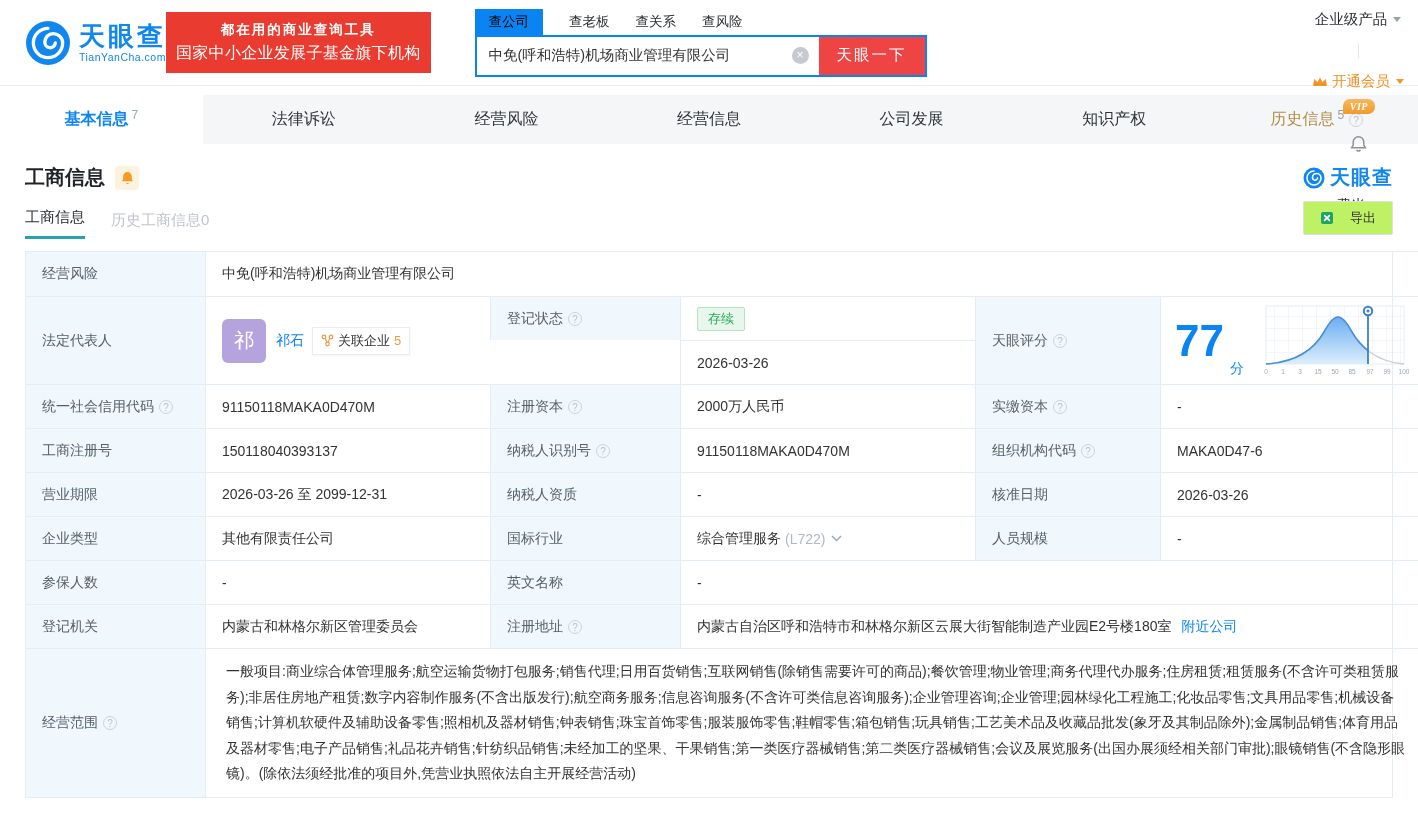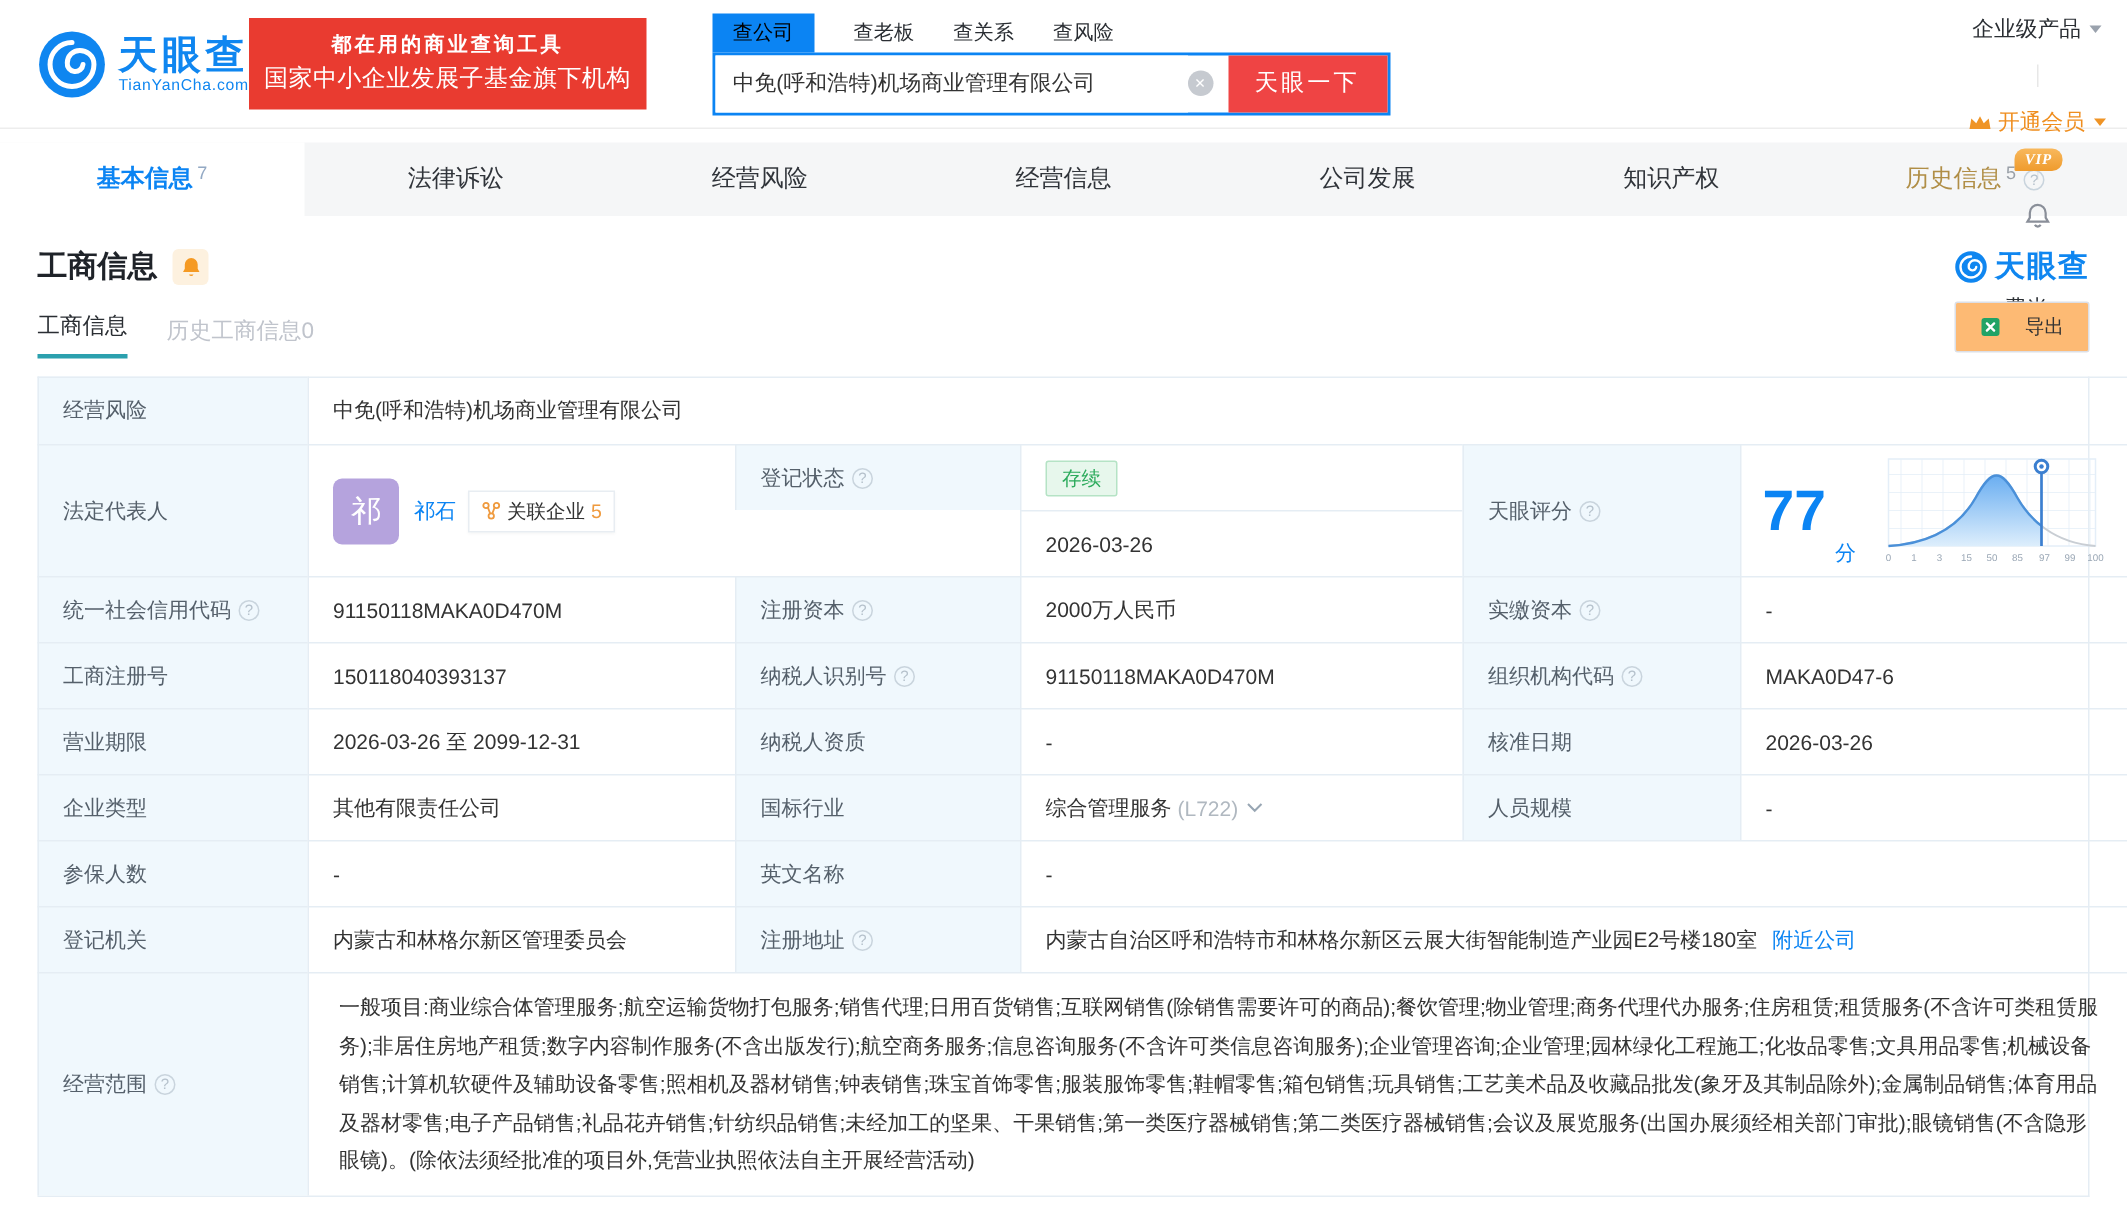--- a/index.html
+++ b/index.html
@@ -45,38 +45,38 @@
   .sec-head { display:flex; align-items:center; padding:0 25px; margin-top:20px; }
   .sec-title { font-size:20px; font-weight:bold; color:#1f2329; }
   .bell-chip { width:24px; height:24px; background:#FDF1DF; border-radius:4px; display:flex; align-items:center; justify-content:center; margin-left:10px; }
   .watermark { margin-left:auto; display:flex; align-items:center; gap:5px; }
   .wm-txt { font-size:20px; font-weight:bold; color:#0F86F0; letter-spacing:1px; }
 
   .subtabs-row { display:flex; align-items:flex-end; padding:0 25px; margin-top:14px; }
   .subtab { font-size:15px; padding-bottom:9px; margin-right:26px; cursor:pointer; }
   .subtab.active { color:#2a2e33; border-bottom:3px solid #2BA0AE; }
   .subtab.dim { color:#c0c4cc; }
-  .export-btn { margin-left:auto; display:flex; align-items:center; gap:16px; background:#fdba74; border:1px solid #DCDFE6; border-radius:2px; padding:7px 16px; font-size:13px; color:#333; cursor:pointer; font-family:inherit; position:relative; top:-4px; }
+  .export-btn { margin-left:auto; display:flex; align-items:center; gap:16px; background:#bef264; border:1px solid #DCDFE6; border-radius:2px; padding:7px 16px; font-size:13px; color:#333; cursor:pointer; font-family:inherit; position:relative; top:-4px; }
 
   
   .biz-table { margin:12px 25px 0; display:grid; grid-template-columns:180px 285px 190px 295px 185px 1fr; grid-template-rows:45px repeat(8,44px) auto; border-right:1px solid #E5EDF4; border-bottom:1px solid #E5EDF4; font-size:14px; }
   .cell { border-left:1px solid #E5EDF4; border-top:1px solid #E5EDF4; display:flex; align-items:center; padding:0 16px; }
   .lbl { background:#F0F8FD; color:#55606b; }
   .val { color:#333; }
   .scope-val { display:block; padding:10px 20px; line-height:25.5px; }
   .link { color:#0B84F3; cursor:pointer; }
   .status-badge { display:inline-block; background:#E7F7EC; border:1px solid #B5E3C5; color:#2CAB5C; font-size:13px; padding:2px 10px; border-radius:2px; }
   .avatar { width:44px; height:44px; border-radius:6px; background:#B5A3DD; color:#fff; font-size:20px; display:flex; align-items:center; justify-content:center; flex:none; }
   .rep-name { color:#0B84F3; margin:0 8px 0 10px; cursor:pointer; }
   .rel-badge { display:flex; align-items:center; gap:4px; border:1px solid #e8edf2; box-shadow:0 1px 2px rgba(0,0,0,.04); padding:4px 8px; font-size:13px; color:#333; cursor:pointer; background:#fff; }
   .rel-cnt { color:#EF9A3E; font-weight:normal; }
   .ind-code { color:#B0B8C0; margin-left:4px; }
   .ind-caret { margin-left:6px; display:flex; align-items:center; cursor:pointer; }
   .score-val-cell { gap:16px; padding-left:14px; }
-  .score-num { font-size:38px; font-weight:bold; color:#0B84F3; line-height:1; }
+  .score-num { font-size:44px; font-weight:bold; color:#0B84F3; line-height:1; }
   .score-unit { font-size:14px; color:#0B84F3; align-self:flex-end; margin:0 0 6px -10px; }
 </style>
 </head>
 <body>
 
 <header class="hd">
   <div class="logo">
     <svg width="46" height="46" viewBox="0 0 44 44">
       <circle cx="22" cy="22" r="21" fill="#0F86F0"></circle>
       <path d="M22 8 a14 14 0 1 0 14 14 c0 -6 -5 -9 -9 -9 a8 8 0 0 0 -8 8 a5 5 0 0 0 10 1" stroke="#fff" stroke-width="3.2" fill="none" stroke-linecap="round"></path>

